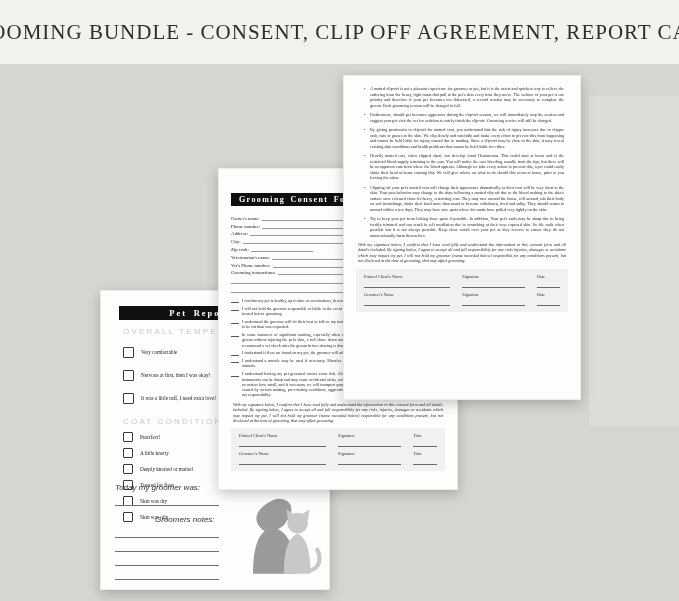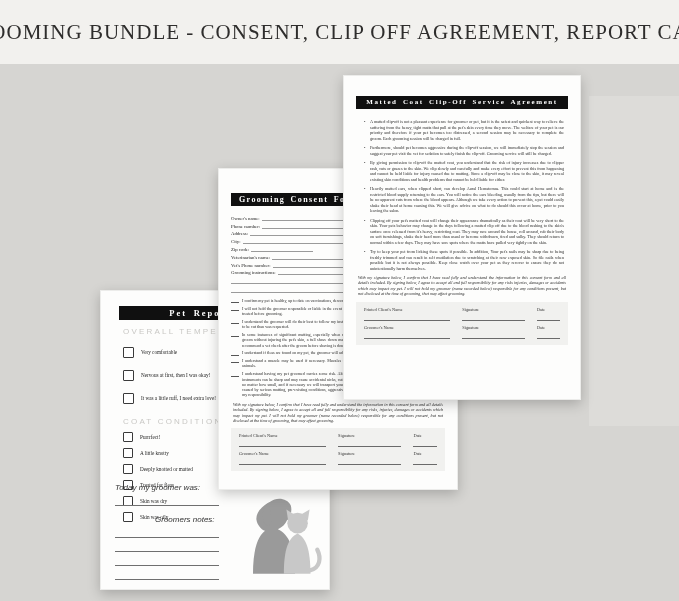--- a/index.html
+++ b/index.html
@@ -265,23 +265,20 @@
           </div>
         <div class="sigcol-date">
             <div class="siglabel">Date</div>
             <div class="sigline"></div>
           </div>
       </div>
     </div>
   </section>
 
   <section class="page agreement">
-    <div class="banner agr-banner">
-      <span>Matted Coat Clip-Off Service Agreement</span>
-    </div>
 
     <ul class="bullets">
       <li>A matted clip-off is not a pleasant experience for groomer or pet, but it is the safest and quickest way to relieve the suffering from the heavy, tight matts that pull at the pet's skin every time they move. The welfare of your pet is our priority and therefore if your pet becomes too distressed, a second session may be necessary to complete the groom. Each grooming session will be charged in full.</li>
       <li>Furthermore, should pet becomes aggressive during the clip-off session, we will immediately stop the session and suggest your pet visit the vet for sedation to safely finish the clip-off. Grooming service will still be charged.</li>
       <li>By giving permission to clip-off the matted coat, you understand that the risk of injury increases due to clipper rash, cuts or grazes to the skin. We clip slowly and carefully and make every effort to prevent this from happening and cannot be held liable for injury caused due to matting. Since a clip-off may be close to the skin, it may reveal existing skin conditions and health problems that cannot be held liable for either.</li>
       <li>Heavily matted ears, when clipped short, can develop Aural Hematomas. This could start at home and is the restricted blood supply returning to the ears. You will notice the ears bleeding, usually from the tips, but there will be no apparent cuts from where the blood appears. Although we take every action to prevent this, a pet could easily shake their head at home causing this. We will give advice on what to do should this occur at home, prior to you leaving the salon.</li>
       <li>Clipping off your pet's matted coat will change their appearance dramatically as their coat will be very short to the skin. Your pets behavior may change in the days following a matted clip off due to the blood rushing to the skin's surface once released from it's heavy, restricting coat. They may race around the house, roll around, rub their body on soft furnishings, shake their head more than usual or become withdrawn, tired and sulky. They should return to normal within a few days. They may have sore spots where the matts have pulled very tightly on the skin.</li>
       <li>Try to keep your pet from licking these spots if possible. In addition, Your pet's nails may be sharp due to being freshly trimmed and can result in self mutilation due to scratching at their now exposed skin. So file nails when possible but it is not always possible. Keep close watch over your pet as they recover to ensure they do not unintentionally harm themselves.</li>
     </ul>
 

